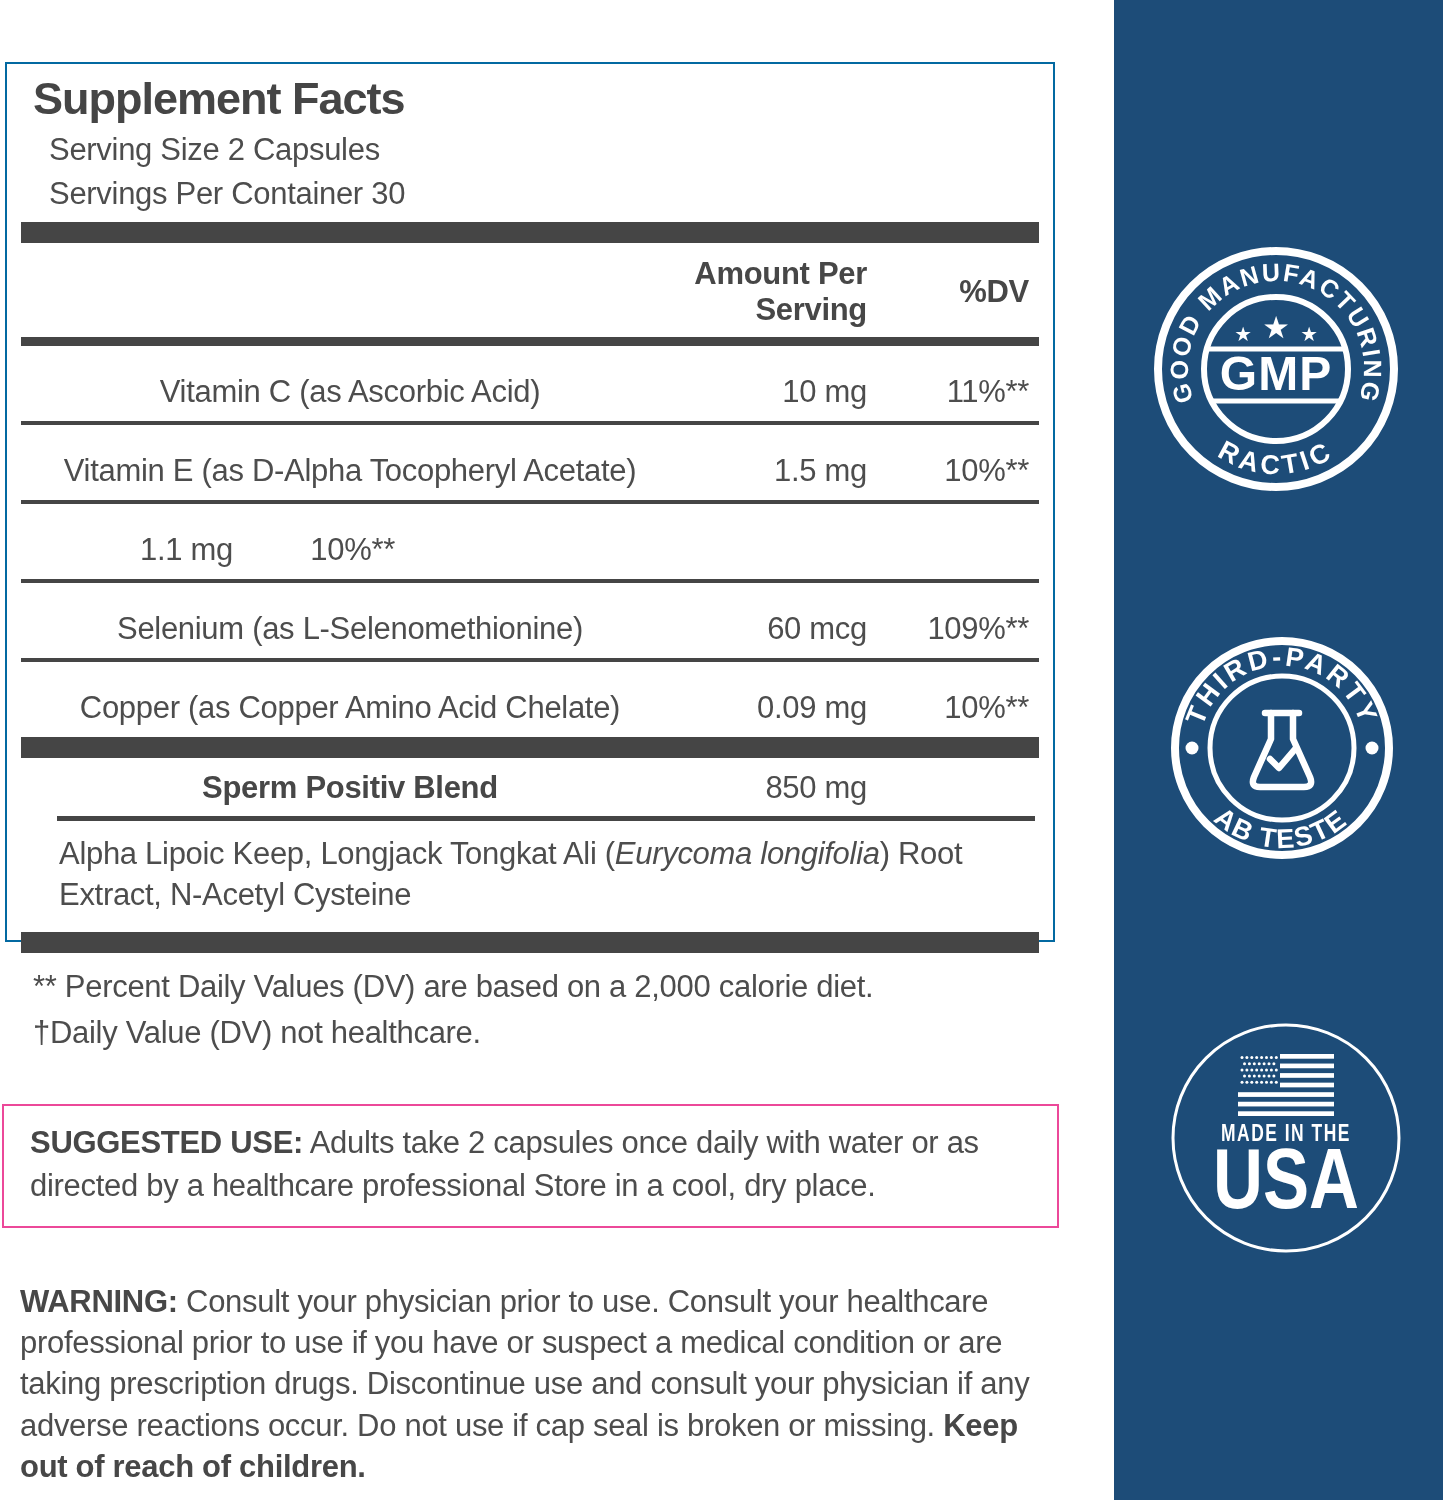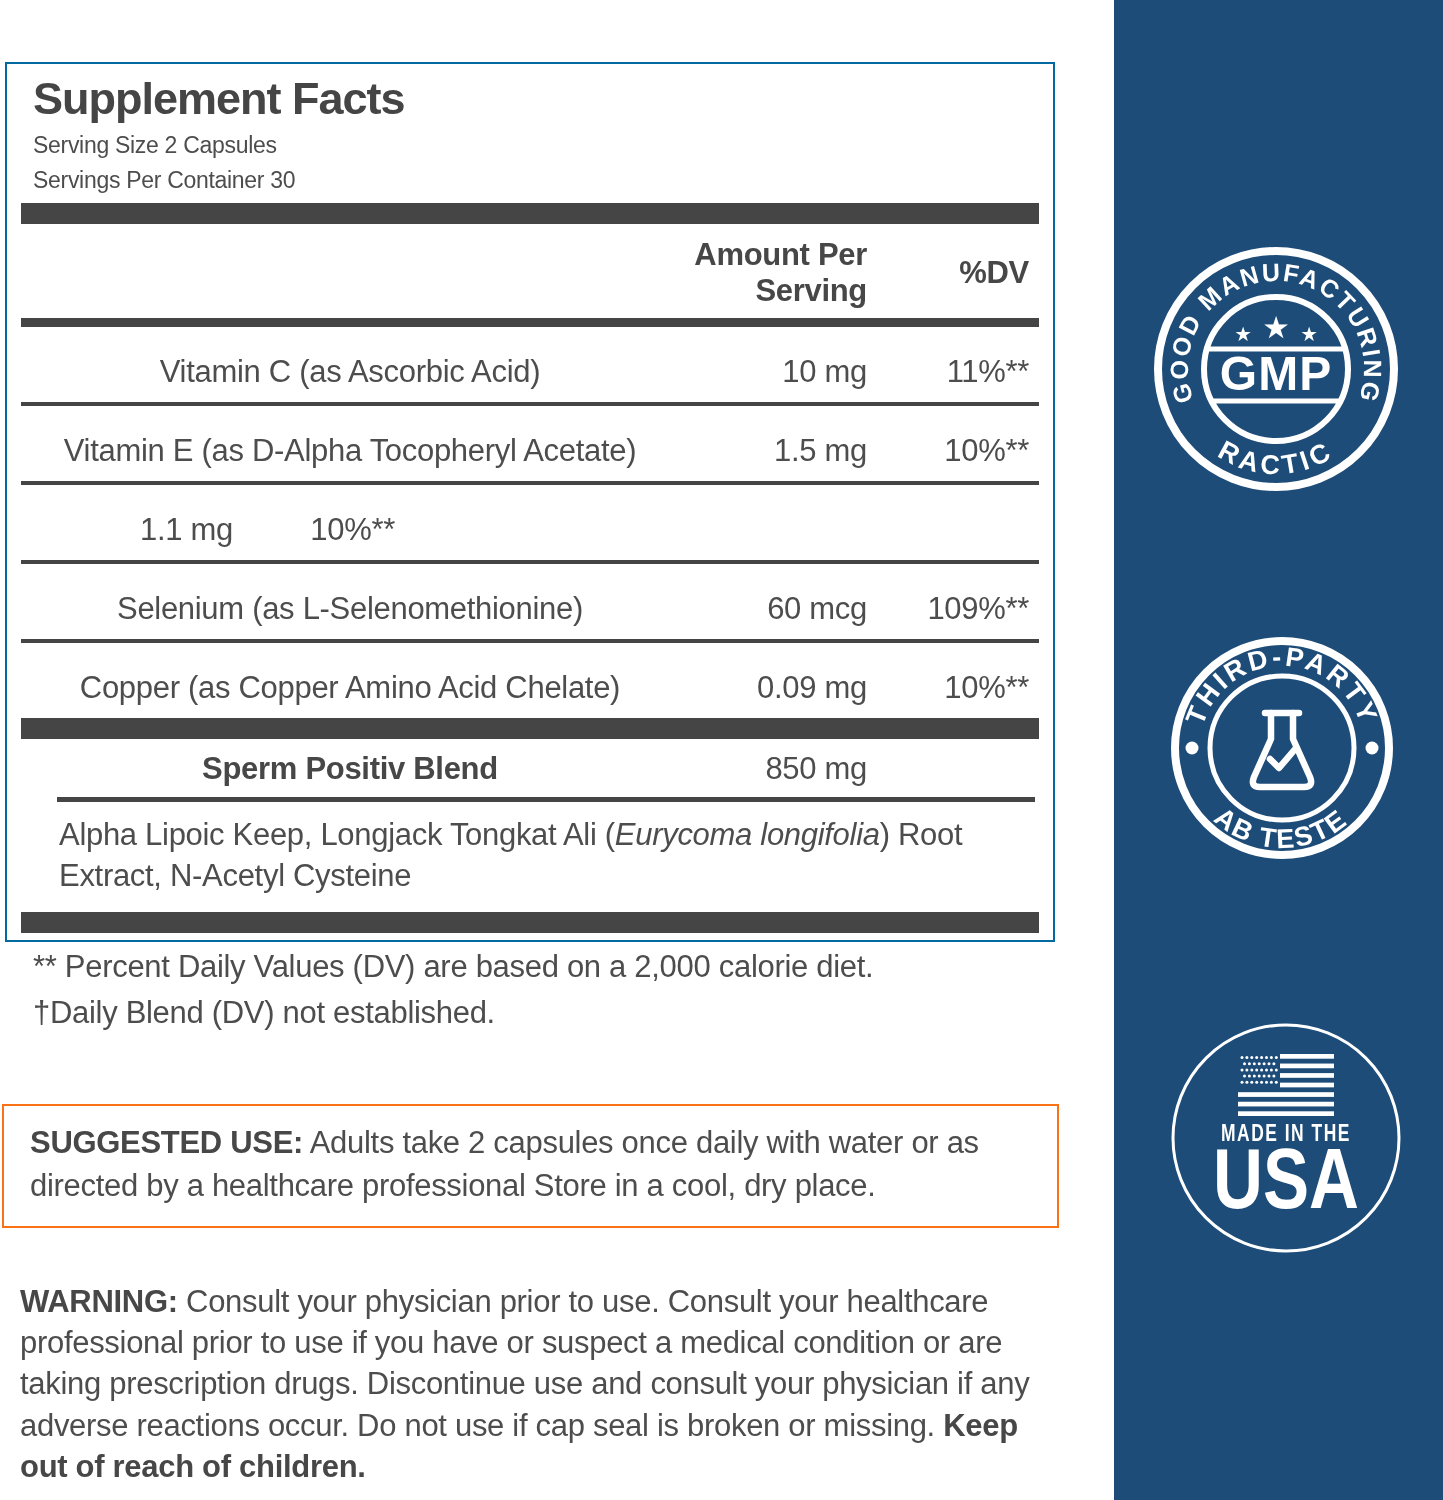--- a/index.html
+++ b/index.html
@@ -2,21 +2,21 @@
 <html><head>
 <meta charset="utf-8">
 <style>
   html,body{margin:0;padding:0}
   .page{position:relative;width:1443px;height:1500px;background:#ffffff;overflow:hidden;
         font-family:"Liberation Sans",sans-serif;color:#4d4d4d}
 
   
   .facts-box{position:absolute;left:5px;top:62px;width:1046px;height:876px;border:2px solid #0369a1;background:#fff}
   .title{margin:10px 0 0 26px;font-size:45px;line-height:1.1;font-weight:bold;color:#454545;letter-spacing:-1px}
-  .serving{margin:7px 0 0 26px;font-size:23px;line-height:1.22;letter-spacing:-0.3px}
+  .serving{margin:7px 0 0 42px;font-size:31px;line-height:1.22;letter-spacing:-0.3px}
   .bar{background:#454545;margin:0 14px}
   .bar.thick{height:21px}
   .bar.med{height:9px}
   .bar.first{margin-top:9px}
   .sep{height:4px;background:#454545;margin:0 14px}
   .row{display:flex;align-items:center;padding:16px 24px 0 26px;font-size:31px;letter-spacing:-0.3px}
   .header-row{padding-top:13px;padding-bottom:9px;font-weight:bold;color:#474747}
   .nutrient-row{height:59px}
   .name{flex:1;text-align:center}
   .amt{width:200px;text-align:right}
@@ -26,21 +26,21 @@
   .blend-sep{height:5px;background:#454545;margin:0 18px 0 50px}
   .blend-ing{margin:13px 30px 16px 52px;font-size:31px;line-height:1.32;letter-spacing:-0.3px}
   .blend-ing em{font-style:italic}
   .footnote{margin:14px 26px 0 26px;font-size:31px;line-height:1.28;letter-spacing:-0.3px}
   .footnote + .footnote{margin-top:6px}
 
   
   .para{position:absolute;font-size:31px;line-height:1.33;letter-spacing:-0.3px}
   .para strong{color:#474747}
   .other-ing{left:4px;top:972px;width:1040px}
-  .suggested-box{position:absolute;left:2px;top:1104px;width:1005px;border:2px solid #f97316;
+  .suggested-box{position:absolute;left:2px;top:1104px;width:1005px;border:2px solid #ec4899;
                  padding:16px 22px 18px 26px;font-size:31px;line-height:1.38;letter-spacing:-0.3px}
   .suggested-box strong{color:#474747}
   .warning{left:20px;top:1250px;width:1038px}
 
   
   .blue-panel{position:absolute;left:1114px;top:0;width:329px;height:1500px;background:#1d4c78}
   .badge{position:absolute}
   .badge-gmp{left:38px;top:245px}
   .badge-lab{left:53px;top:633px}
   .badge-usa{left:54px;top:1020px}
@@ -113,21 +113,21 @@
       <span class="dv"></span>
     </div>
 
     <div class="blend-sep"></div>
 
     <p class="blend-ing"><span>Alpha Lipoic Keep, Longjack Tongkat Ali (</span><em>Eurycoma longifolia</em><span>) Root Extract, N-Acetyl Cysteine</span></p>
 
     <div class="bar thick"></div>
 
     <p class="footnote">** Percent Daily Values (DV) are based on a 2,000 calorie diet.</p>
-    <p class="footnote">†Daily Blend (DV) not established.</p>
+    <p class="footnote">†Daily Value (DV) not healthcare.</p>
   </section>
 
 
   <div class="suggested-box"><strong>SUGGESTED USE:</strong><span> Adults take 2 capsules once daily with water or as directed by a healthcare professional Store in a cool, dry place.</span></div>
 
   <p class="para warning"><strong>WARNING:</strong><span> Consult your physician prior to use. Consult your healthcare professional prior to use if you have or suspect a medical condition or are taking prescription drugs. Discontinue use and consult your physician if any adverse reactions occur. Do not use if cap seal is broken or missing. </span><strong>Keep out of reach of children.</strong></p>
 
   <aside class="blue-panel">
 
     <svg class="badge badge-gmp" width="248" height="248" viewBox="0 0 248 248">

